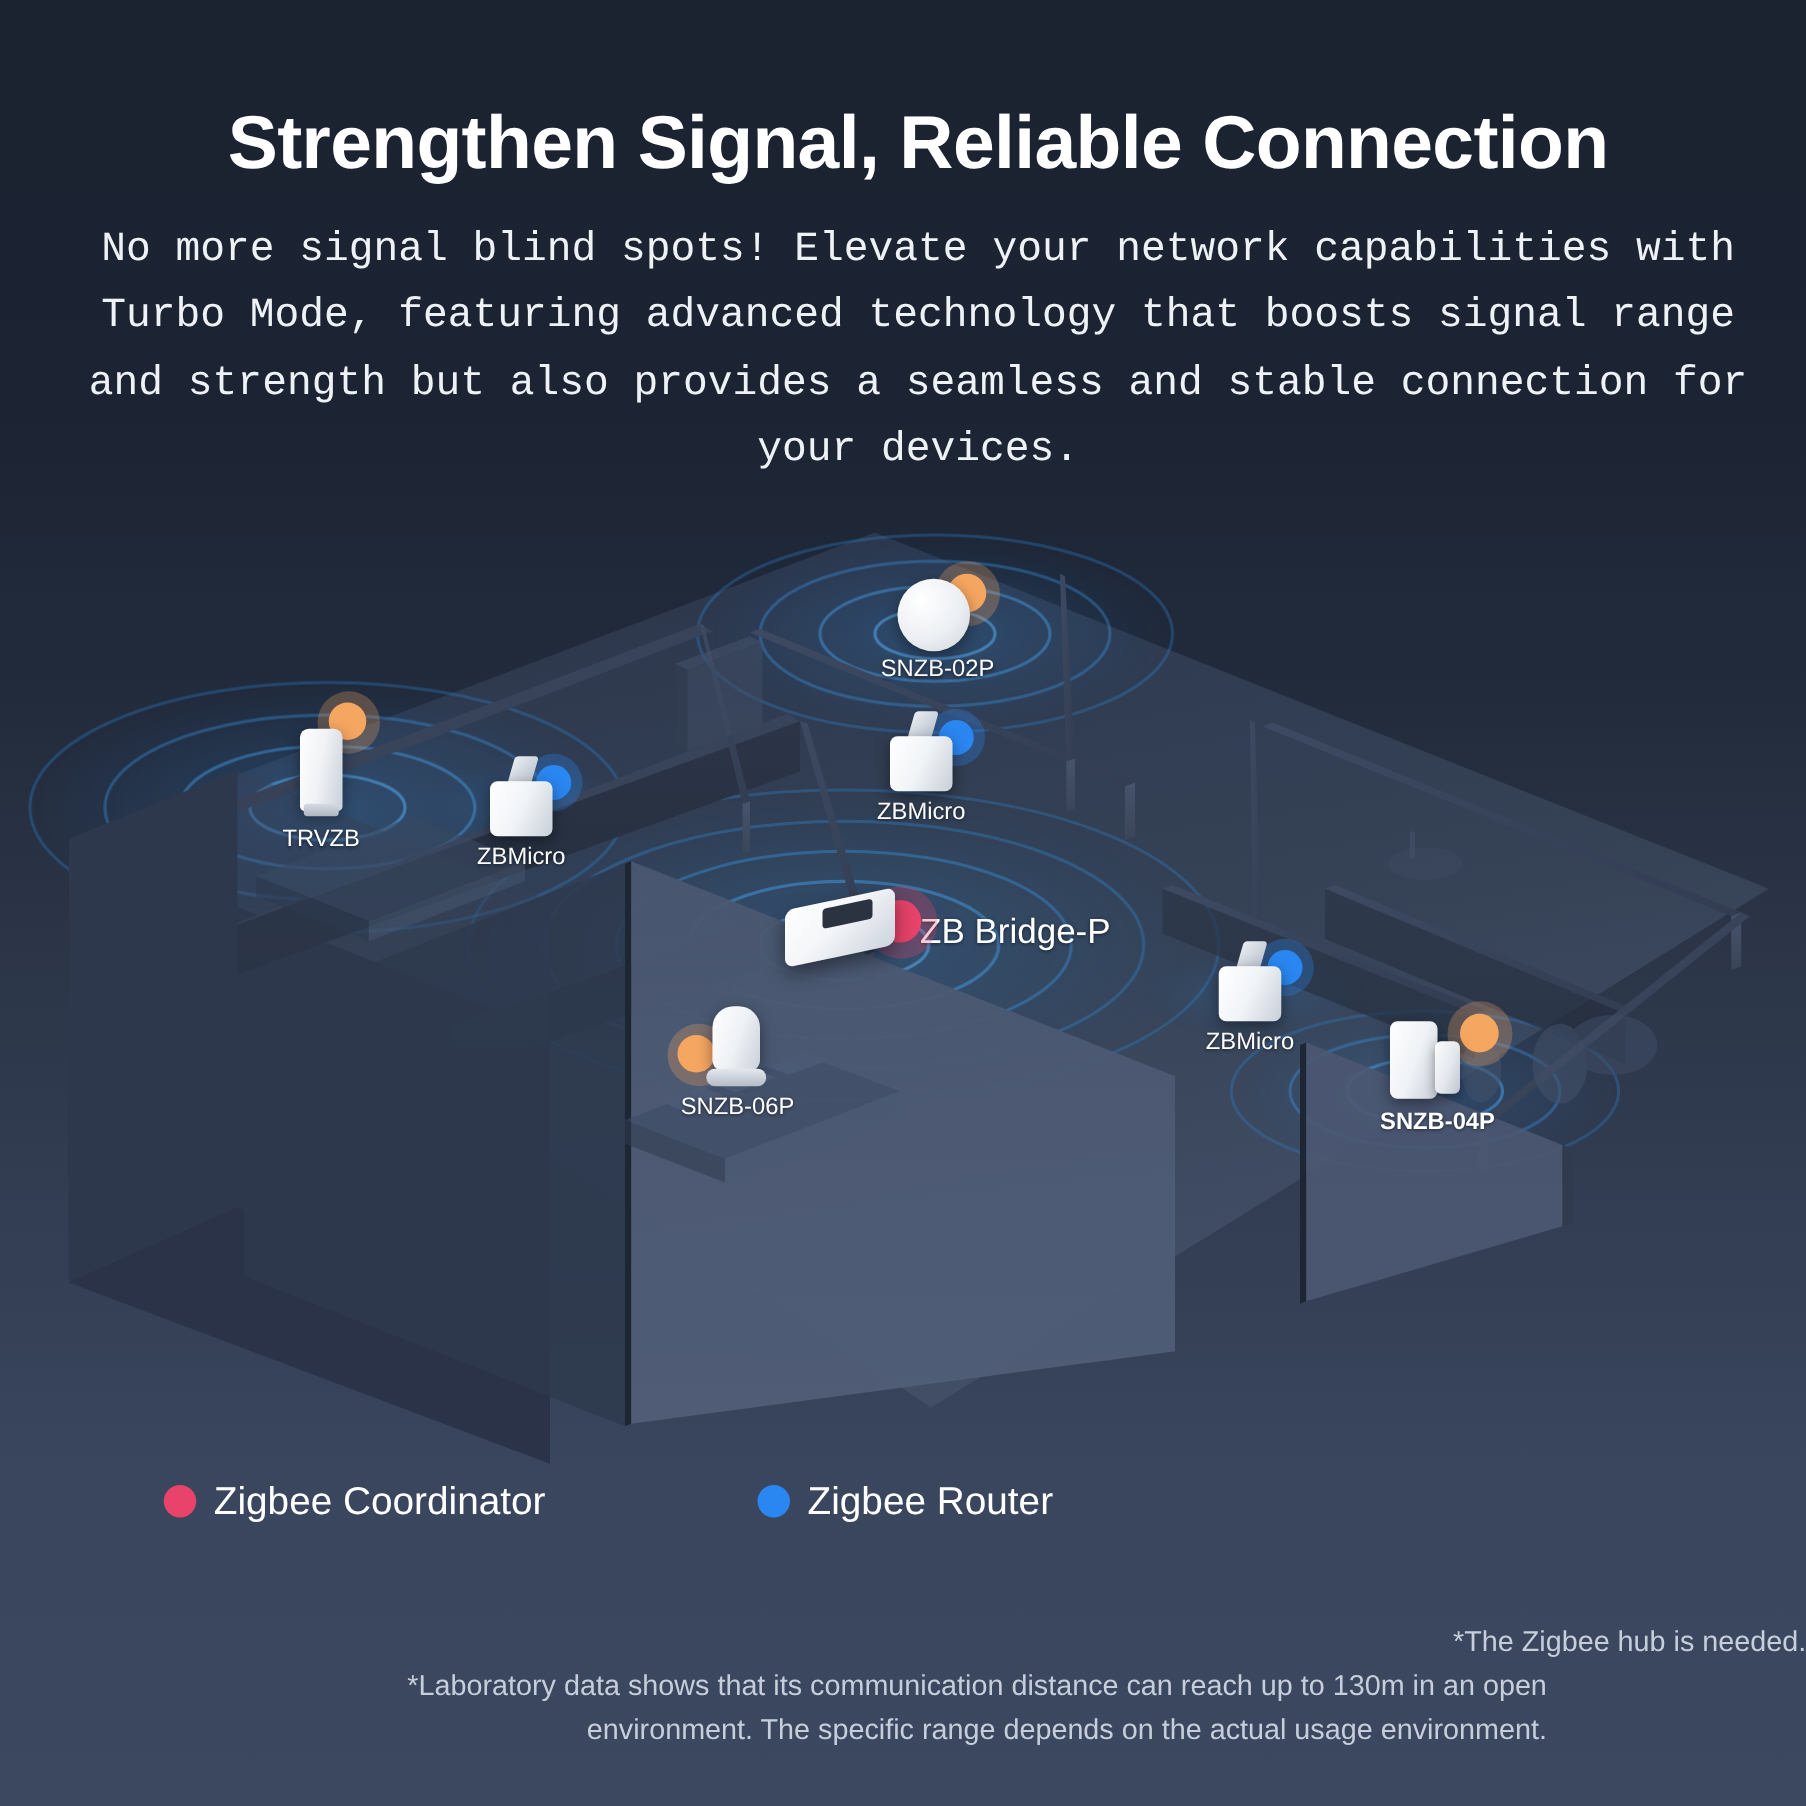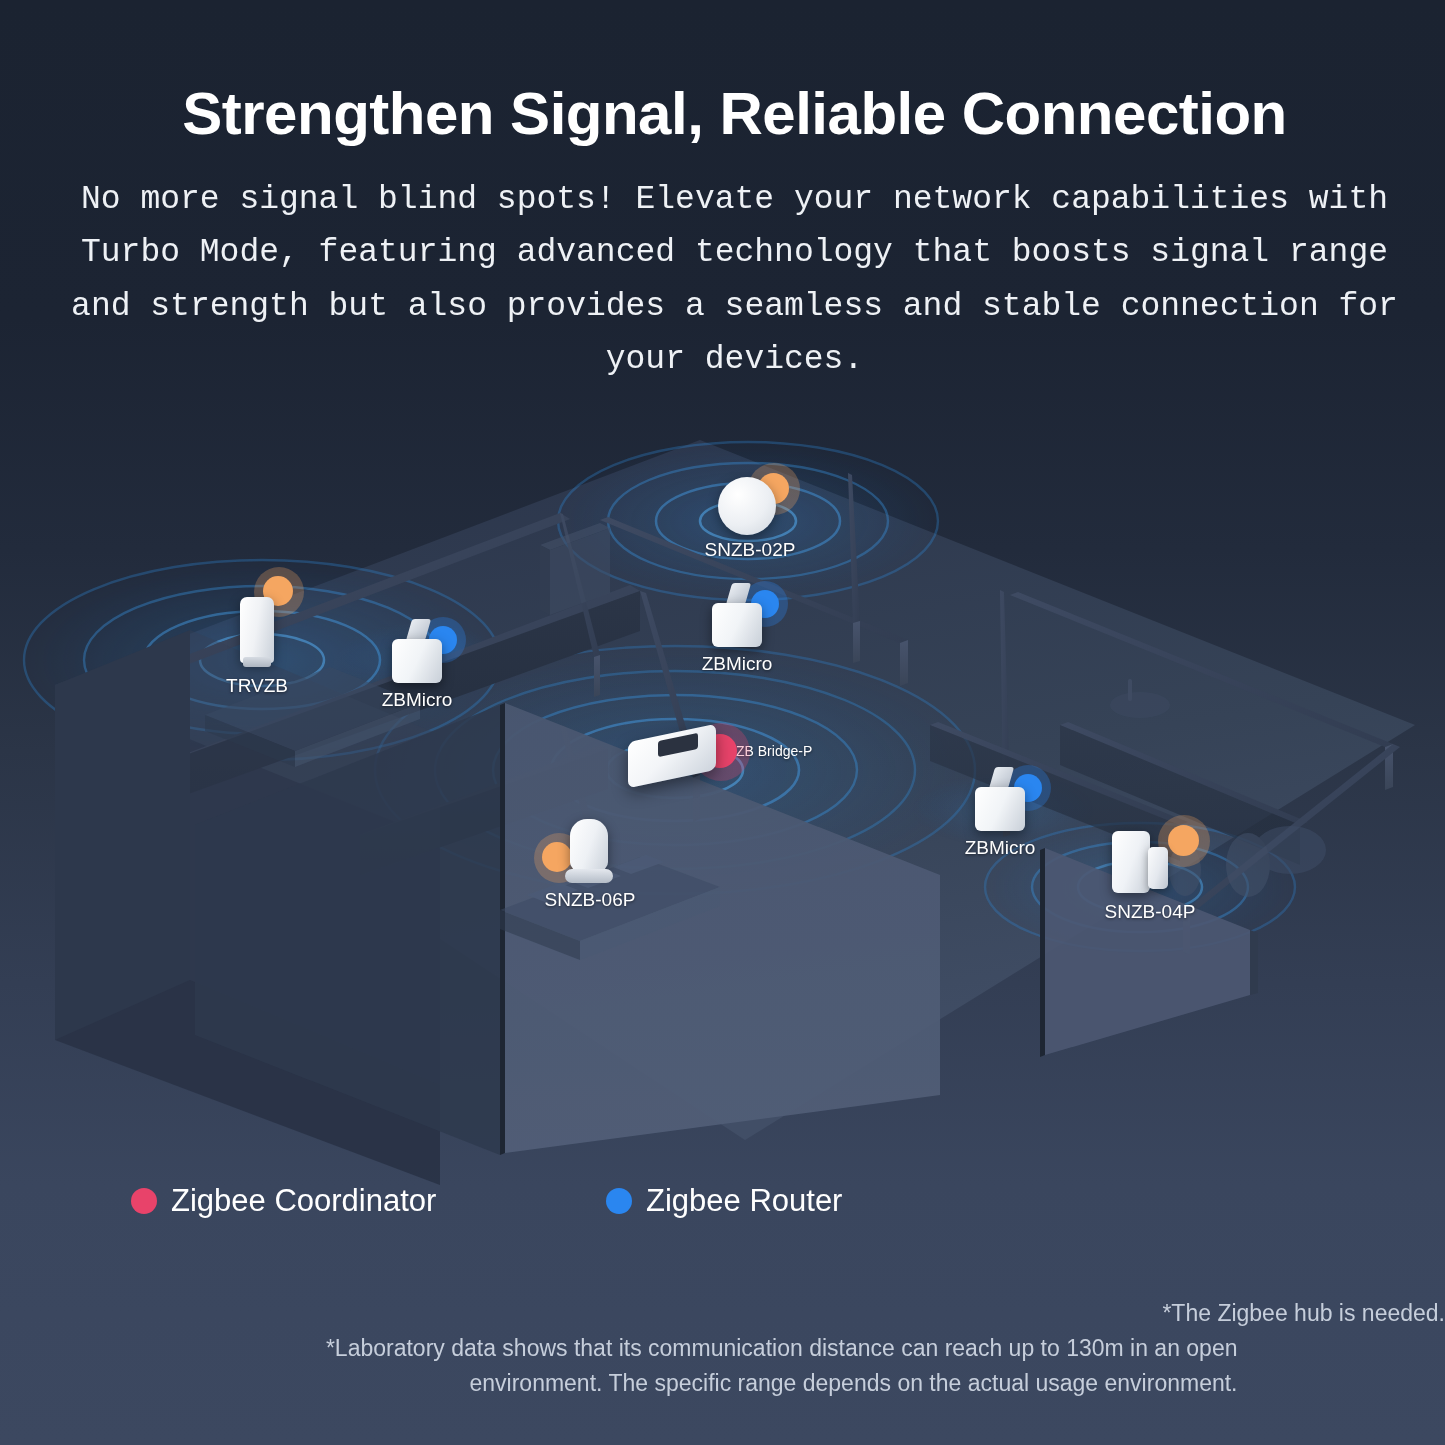--- a/index.html
+++ b/index.html
@@ -51,21 +51,21 @@
     line-height: 1.62;
     width: 1330px;
     margin-left: auto;
     margin-right: auto;
     font-family: Liberation Mono, monospace;
   }
 
   
   #stage {
     position: absolute;
-    top: 395px;
+    top: 381px;
     left: 0;
     width: 1445px;
     height: 800px;
     z-index: 10;
   }
   #stage svg { display: block; }
 
   
   #legend {
     position: absolute;
@@ -397,21 +397,21 @@
     </div>
 
     <div class="device" style="left:628px; top:332px; width:100px; height:62px;">
       <div class="role-halo" style="left:64px; top:-4px; width:58px; height:58px; background:#e8436a;"></div>
       <div class="role-dot" style="left:75px; top:7px; width:34px; height:34px; background:#e8436a;"></div>
       <div class="dev-body" style="left:0; top:6px; width:88px; height:46px; border-radius:7px;
                   background:linear-gradient(140deg,#ffffff 0%,#f3f5f8 46%,#cdd4dd 100%);
                   box-shadow:0 6px 16px rgba(0,0,0,0.45); transform:skewY(-12deg);"></div>
       <div class="dev-body" style="left:30px; top:10px; width:40px; height:16px; border-radius:3px;
                   background:#2b3240; transform:skewY(-12deg);"></div>
-      <div class="device-label label-right" style="top:16px; left:108px; font-size:14px;">ZB Bridge-P</div>
+      <div class="device-label label-right" style="top:16px; left:108px; font-size:28px;">ZB Bridge-P</div>
     </div>
 
     <div class="device" style="left:556px; top:424px; width:70px; height:78px;">
       <div class="role-halo" style="left:-22px; top:14px; width:50px; height:50px; background:#f5a661;"></div>
       <div class="role-dot" style="left:-14px; top:23px; width:30px; height:30px; background:#f5a661;"></div>
       <div class="dev-body" style="left:14px; top:0; width:38px; height:52px; border-radius:17px 17px 9px 9px;
                   background:linear-gradient(110deg,#ffffff 0%,#eef1f5 52%,#c9d0d9 100%);
                   box-shadow:0 4px 12px rgba(0,0,0,0.42);"></div>
       <div class="dev-body" style="left:9px; top:50px; width:48px; height:14px; border-radius:7px;
                   background:linear-gradient(180deg,#e4e8ee,#b4bcc7);"></div>
@@ -431,21 +431,21 @@
 
     <div class="device" style="left:1112px; top:430px; width:86px; height:82px;">
       <div class="role-halo" style="left:46px; top:-10px; width:52px; height:52px; background:#f5a661;"></div>
       <div class="role-dot" style="left:56px; top:0px; width:31px; height:31px; background:#f5a661;"></div>
       <div class="dev-body" style="left:0; top:6px; width:38px; height:62px; border-radius:6px;
                   background:linear-gradient(110deg,#ffffff 0%,#eff2f6 52%,#c9d0d9 100%);
                   box-shadow:0 4px 12px rgba(0,0,0,0.42);"></div>
       <div class="dev-body" style="left:36px; top:22px; width:20px; height:42px; border-radius:5px;
                   background:linear-gradient(110deg,#fbfcfd 0%,#e4e8ee 55%,#bdc5d0 100%);
                   box-shadow:0 3px 9px rgba(0,0,0,0.38);"></div>
-      <div class="device-label label-below" style="top:76px; left:38px;">SNZB-04P</div>
+      <div class="device-label label-below" style="top:76px; left:38px;font-weight:bold;">SNZB-04P</div>
     </div>
   </div>
 
   <div id="legend">
     <div id="legend-coordinator" class="legend-item">
       <span class="legend-dot" style="background:#e8436a;"></span>
       <span class="legend-label">Zigbee Coordinator</span>
     </div>
     <div id="legend-router" class="legend-item">
       <span class="legend-dot" style="background:#2a86f0;"></span>

